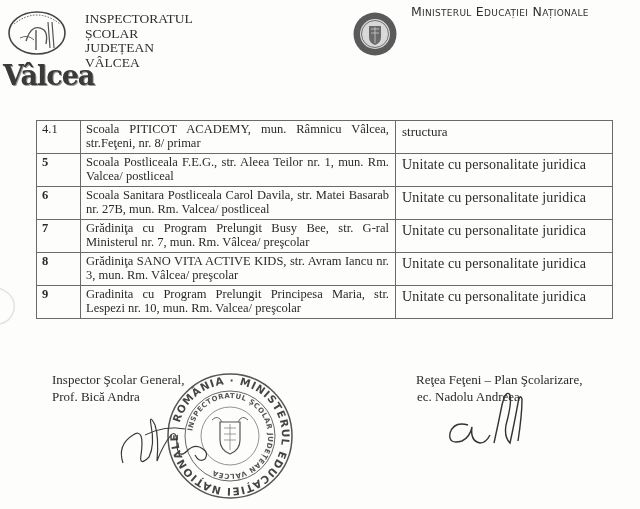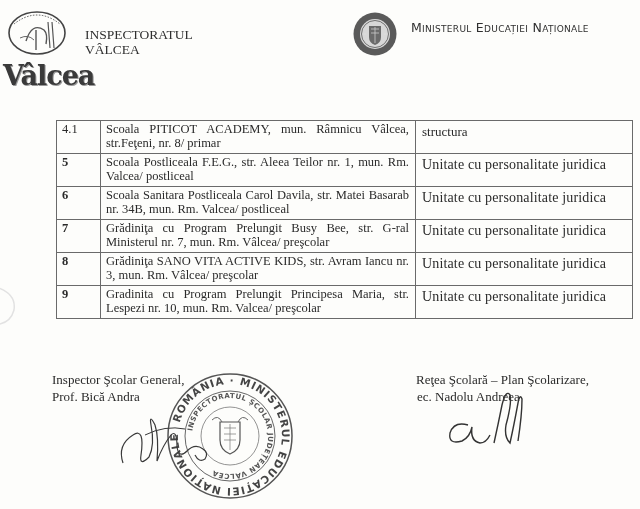--- a/index.html
+++ b/index.html
@@ -14,36 +14,36 @@
 
   
   #isj-logo { left: 6px; top: 8px; width: 62px; height: 50px; }
   #valcea-word {
     left: 3px; top: 60px; font-size: 27px; font-weight: bold;
     font-family: "DejaVu Serif", serif; letter-spacing: -1px;
     color: #3a3a3a;
     text-shadow: 1px 1px 0 #999;
   }
   #isj-name {
-    left: 85px; top: 28px; font-size: 13.5px; line-height: 14.5px;
+    left: 85px; top: 12px; font-size: 13.5px; line-height: 14.5px;
     color: #2f2f2f;
   }
   #isj-name div { white-space: nowrap; }
 
   
   #men-logo { left: 352px; top: 11px; width: 46px; height: 46px; }
   #men-name {
-    left: 411px; top: 20px; font-size: 12.5px; letter-spacing: 0.3px;
+    left: 411px; top: 4px; font-size: 12.5px; letter-spacing: 0.3px;
     font-family: "DejaVu Sans", sans-serif; color: #2f2f2f;
     font-variant: small-caps;
   }
 
   
   #schools-table {
-    position: absolute; left: 56px; top: 120px;
+    position: absolute; left: 36px; top: 120px;
     border-collapse: collapse; width: 577px;
     font-size: 12.5px;
     border-radius: 29px;
   }
   #schools-table td {
     border: 1px solid #6a6a6a;
     vertical-align: top;
     padding: 1px 6px 1px 5px;
     height: 27px;
     line-height: 14px;
@@ -73,20 +73,22 @@
   <path d="M8 16 Q31 -2 54 16" fill="none" stroke="#555" stroke-width="1" stroke-dasharray="1.5 1.5"></path>
   <path d="M20 33 Q26 14 38 22 Q42 26 40 36" fill="none" stroke="#555" stroke-width="1.4"></path>
   <path d="M30 22 L30 42" stroke="#555" stroke-width="1.4"></path>
   <path d="M42 14 L44 40 M46 14 L48 40" stroke="#555" stroke-width="1.2"></path>
   <path d="M14 30 Q22 26 28 32" fill="none" stroke="#666" stroke-width="1"></path>
 </svg>
 <div class="abs" id="valcea-word">Vâlcea</div>
 
 <div class="abs" id="isj-name">
   <div>INSPECTORATUL</div>
+  <div>ȘCOLAR</div>
+  <div>JUDEȚEAN</div>
   <div>VÂLCEA</div>
 </div>
 
 <svg class="abs" id="men-logo" viewBox="0 0 46 46">
   <circle cx="23" cy="23" r="21.5" fill="#5a5a5a"></circle>
   <circle cx="23" cy="23" r="15" fill="#d8d8d8"></circle>
   <circle cx="23" cy="23" r="13.5" fill="none" stroke="#555" stroke-width="0.8"></circle>
   <path d="M17 15 L29 15 L29 26 Q29 32 23 34 Q17 32 17 26 Z" fill="#6a6a6a"></path>
   <path d="M19 18 L27 18 M19 22 L27 22 M23 16 L23 32" stroke="#ccc" stroke-width="0.8"></path>
   <circle cx="13" cy="23" r="1" fill="#ddd"></circle>
@@ -101,21 +103,21 @@
       <td class="desc">Scoala PITICOT ACADEMY,  mun. Râmnicu Vâlcea, str.Feţeni, nr. 8/ primar</td>
       <td class="status plain">structura</td>
     </tr>
     <tr class="bold-num">
       <td class="num">5</td>
       <td class="desc">Scoala Postliceala F.E.G., str. Aleea Teilor nr. 1, mun. Rm. Valcea/ postliceal</td>
       <td class="status bold">Unitate cu personalitate juridica</td>
     </tr>
     <tr class="bold-num">
       <td class="num">6</td>
-      <td class="desc">Scoala Sanitara Postliceala Carol Davila, str. Matei Basarab nr. 34B, mun. Rm. Valcea/ postliceal</td>
+      <td class="desc">Scoala Sanitara Postliceala Carol Davila, str. Matei Basarab nr. 27B, mun. Rm. Valcea/ postliceal</td>
       <td class="status bold">Unitate cu personalitate juridica</td>
     </tr>
     <tr class="bold-num">
       <td class="num">7</td>
       <td class="desc">Grădiniţa cu Program Prelungit Busy Bee, str. G-ral Ministerul nr. 7, mun. Rm. Vâlcea/ preşcolar</td>
       <td class="status bold">Unitate cu personalitate juridica</td>
     </tr>
     <tr class="bold-num">
       <td class="num">8</td>
       <td class="desc">Grădiniţa SANO VITA ACTIVE KIDS, str. Avram Iancu nr. 3, mun. Rm. Vâlcea/ preşcolar</td>
@@ -132,21 +134,21 @@
 <svg class="abs" id="edge-mark" viewBox="0 0 40 50">
   <path d="M5 5 Q35 10 32 30 Q28 45 10 45" fill="none" stroke="#e2e2e2" stroke-width="1.5"></path>
 </svg>
 
 <div class="abs" id="sig-left-title">
   <div>Inspector Şcolar General,</div>
   <div>Prof. Bică Andra</div>
 </div>
 
 <div class="abs" id="sig-right-title">
-  <div>Reţea Şcolară – Plan Şcolarizare,</div>
+  <div>Reţea Feţeni – Plan Şcolarizare,</div>
   <div style="padding-left:1px">ec. Nadolu Andreea</div>
 </div>
 
 <svg class="abs" id="stamp" viewBox="0 0 140 132">
   <defs>
     <path id="outerArc" d="M 18 66 A 52 52 0 1 1 122 66 A 52 52 0 1 1 18 66"></path>
     <path id="innerArc" d="M 32 66 A 38 38 0 1 1 108 66 A 38 38 0 1 1 32 66"></path>
   </defs>
   <circle cx="70" cy="66" r="62" fill="none" stroke="#555" stroke-width="1.5"></circle>
   <circle cx="70" cy="66" r="45" fill="none" stroke="#666" stroke-width="1"></circle>

